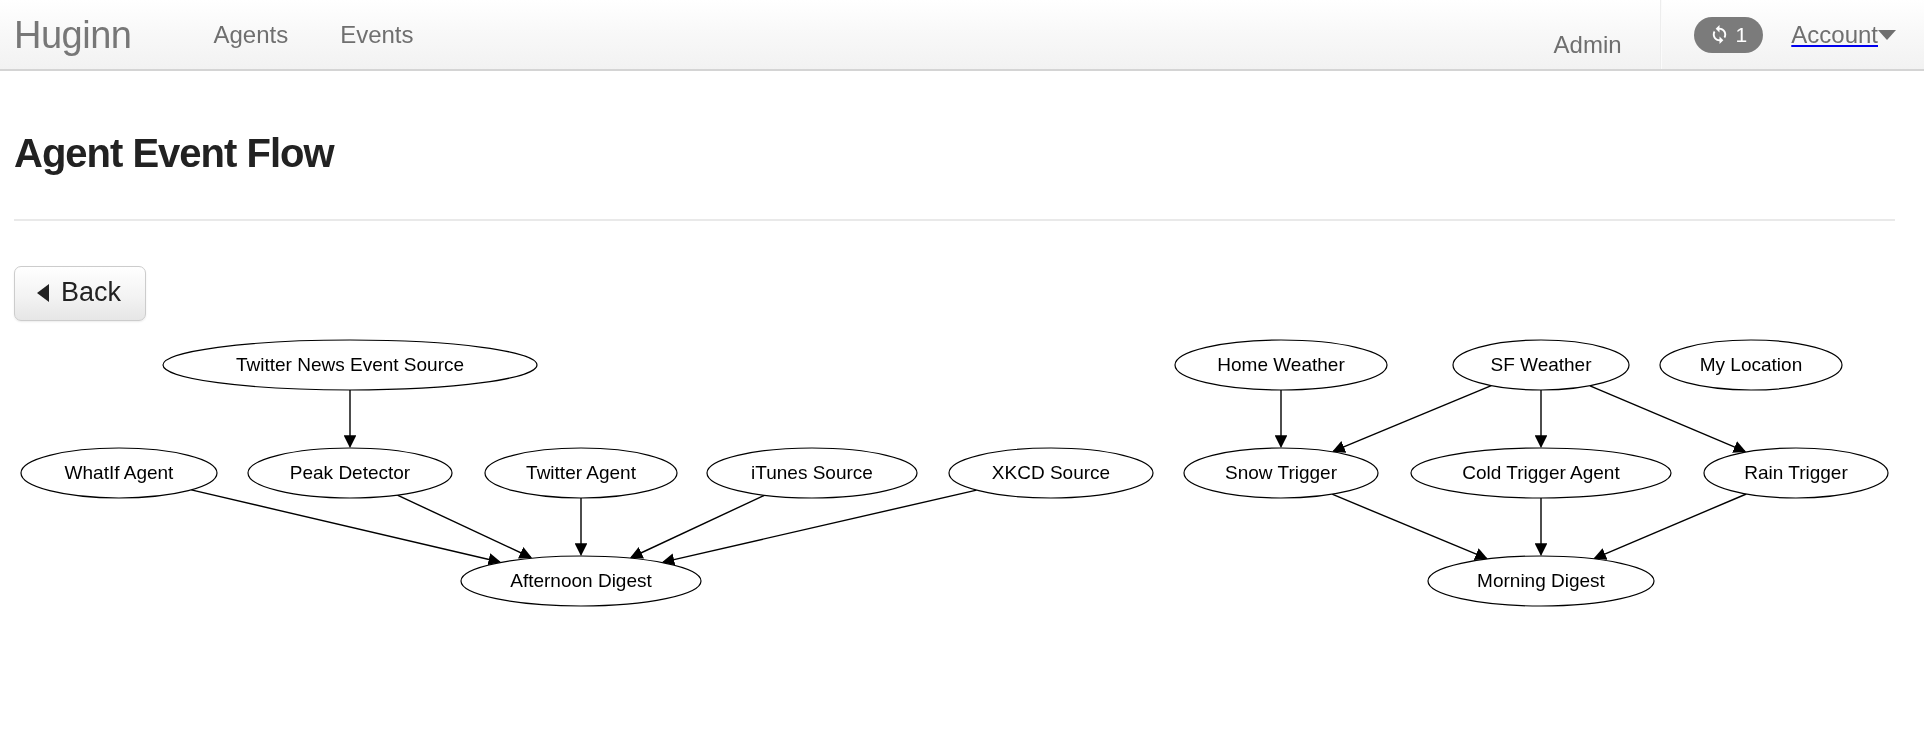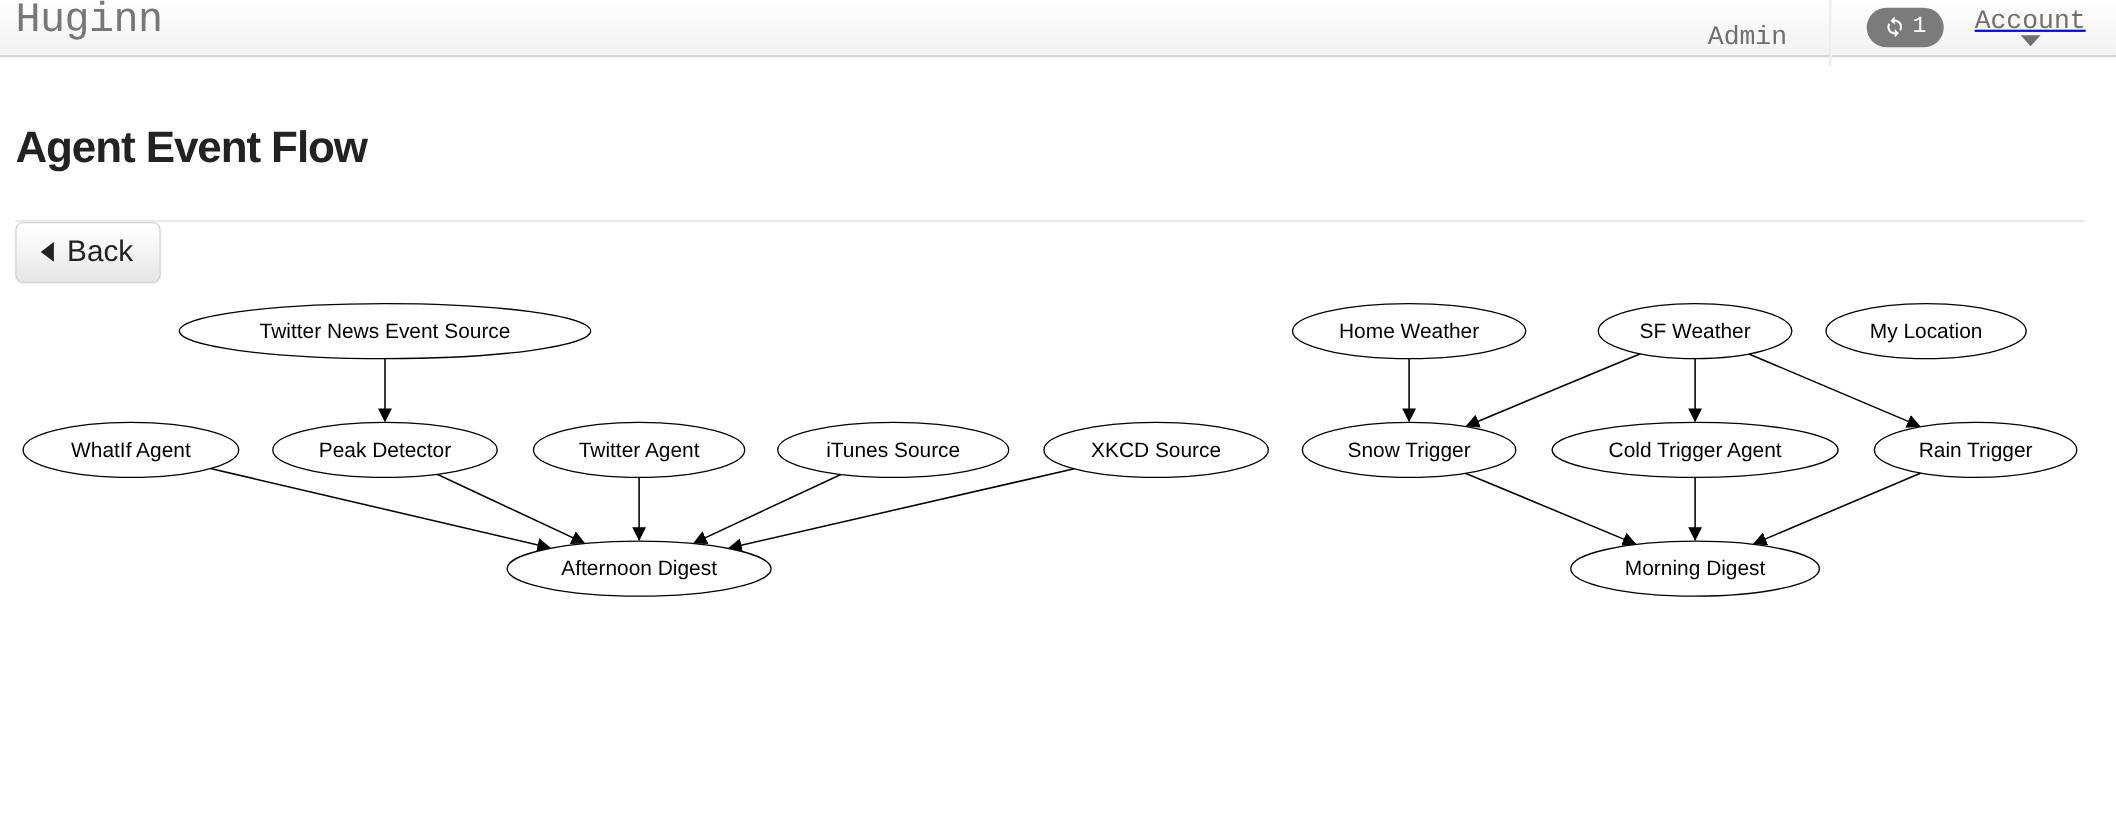--- a/index.html
+++ b/index.html
@@ -7,27 +7,26 @@
     margin: 0; padding: 0;
     width: 1924px; height: 754px;
     background: #ffffff;
     font-family: "Liberation Sans", sans-serif;
     overflow: hidden;
   }
 
   
   .navbar {
     position: relative;
-    height: 52px;
+    height: 71px;
     width: 100%;
     background: linear-gradient(to bottom, #ffffff 0%, #f8f8f8 50%, #f2f2f2 100%);
     border-bottom: 2px solid #d4d4d4;
     display: flex;
-    align-items: flex-start;
-    font-family: Liberation Mono, monospace;
+    align-items: center;
   }
   .brand {
     font-size: 38px;
     color: #777777;
     padding-left: 14px;
     padding-right: 30px;
     letter-spacing: -0.5px;
     line-height: 1;
     text-decoration: none;
     font-weight: 400;
@@ -68,21 +67,20 @@
     margin: 0 18px 0 28px;
     text-decoration: none;
   }
   .badge-pill svg { display: block; }
   .account-wrap {
     display: flex;
     align-items: center;
     gap: 0;
     padding-right: 28px;
     padding-left: 10px;
-    flex-direction: column;
   }
   .account-wrap .account-label {
     font-size: 24px;
     color: #6f6f6f;
     line-height: 1;
   }
   .caret {
     width: 0; height: 0;
     border-left: 9px solid transparent;
     border-right: 9px solid transparent;
@@ -101,20 +99,21 @@
   }
   .hr {
     height: 2px;
     background: #e9e9e9;
     margin: 44px 15px 0 0;
   }
   .btn-back {
     display: inline-flex;
     align-items: center;
     gap: 12px;
+    margin-top: 45px;
     padding: 12px 24px 14px 22px;
     font-size: 27px;
     color: #222222;
     background: linear-gradient(to bottom, #ffffff 0%, #f3f3f3 55%, #e6e6e6 100%);
     border: 1px solid #cccccc;
     border-radius: 7px;
     box-shadow: 0 1px 2px rgba(0,0,0,0.08);
     cursor: pointer;
     line-height: 1;
     font-family: "Liberation Sans", sans-serif;
@@ -145,20 +144,24 @@
     fill: none;
     stroke: #000000;
     stroke-width: 1.4;
   }
 </style>
 </head>
 <body>
 
 <div class="navbar">
   <a class="brand" href="#">Huginn</a>
+  <div class="nav-left">
+    <a class="nav-link" href="#">Agents</a>
+    <a class="nav-link" href="#">Events</a>
+  </div>
 
   <div class="nav-right">
     <a class="nav-link" href="#">Admin</a>
     <div class="nav-divider"></div>
     <a class="badge-pill" href="#">
       <span>
         <svg width="23" height="23" viewBox="0 0 24 24" aria-hidden="true">
           <path fill="#ffffff" d="M12 5V2L8 6l4 4V7c2.76 0 5 2.24 5 5 0 .87-.23 1.68-.62 2.39l1.47 1.47A6.95 6.95 0 0 0 19 12c0-3.87-3.13-7-7-7zm0 12c-2.76 0-5-2.24-5-5 0-.87.23-1.68.62-2.39L6.15 8.14A6.95 6.95 0 0 0 5 12c0 3.87 3.13 7 7 7v3l4-4-4-4v3z"></path>
         </svg>
       </span>

